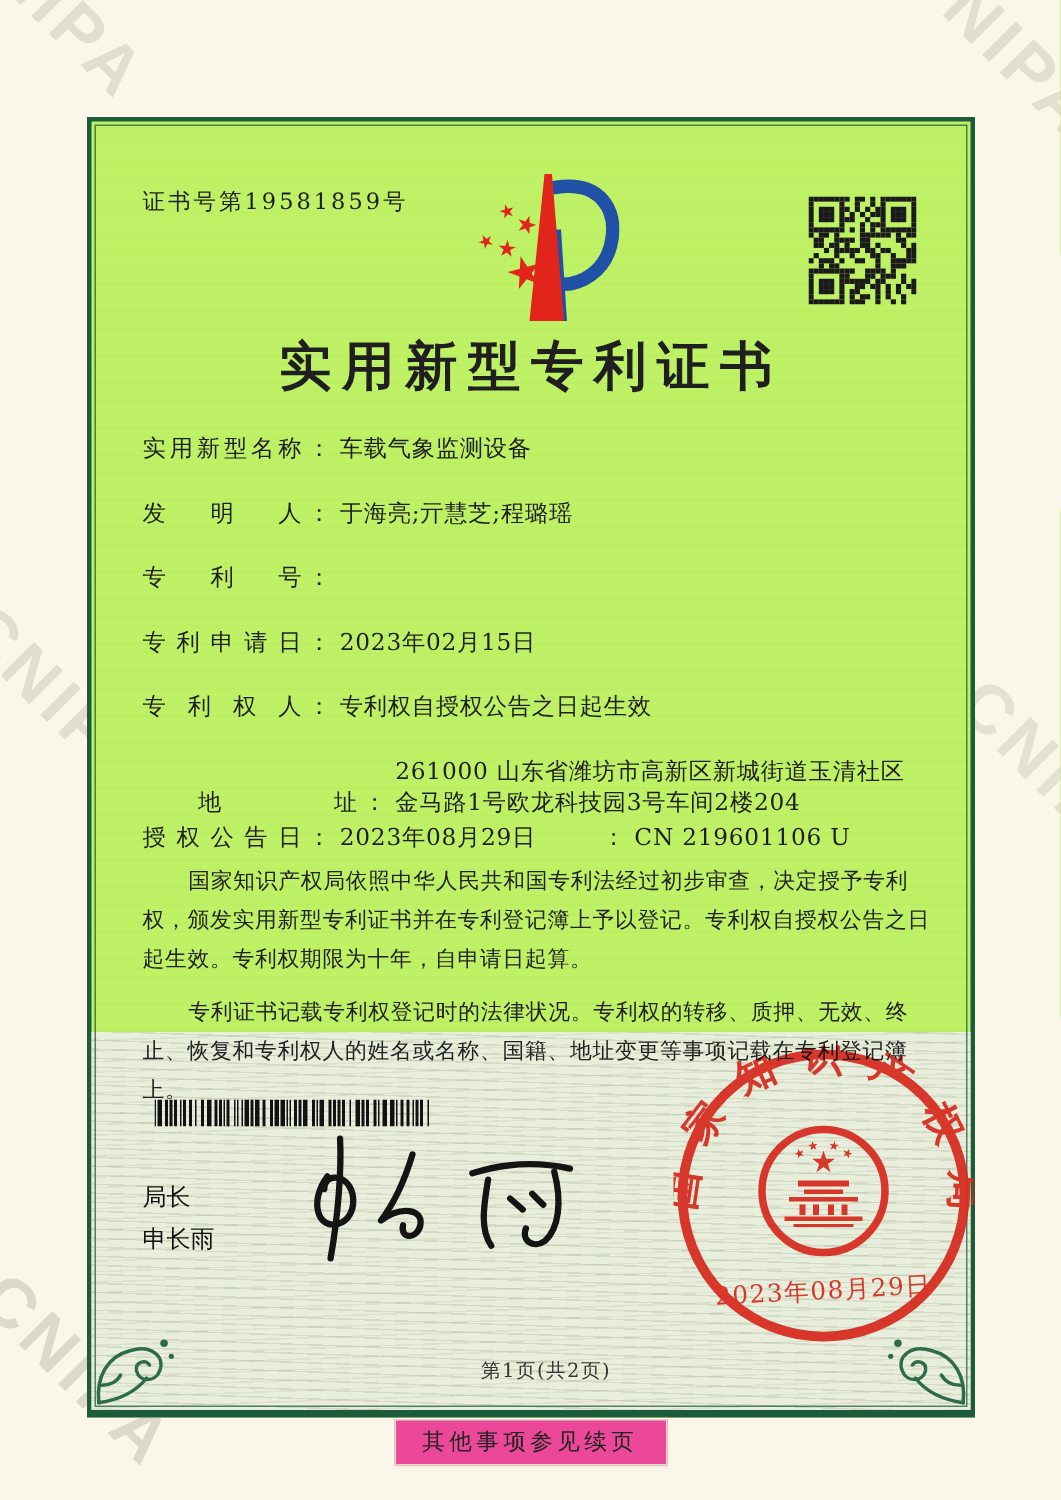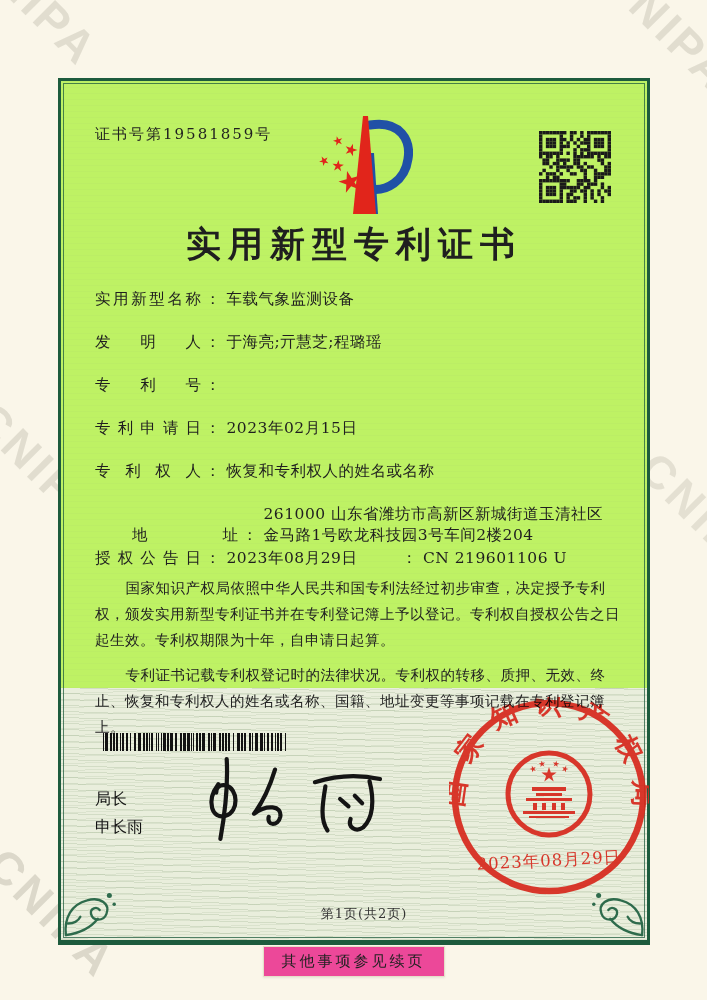--- a/index.html
+++ b/index.html
@@ -383,21 +383,21 @@
         <span class="colon">：</span>
       </div>
       <div class="row">
         <span class="lbl">专利申请日</span>
         <span class="colon">：</span>
         <span class="val">2023年02月15日</span>
       </div>
       <div class="row">
         <span class="lbl">专利权人</span>
         <span class="colon">：</span>
-        <span class="val">恢复和专利权人的姓名或名称</span>
+        <span class="val">专利权自授权公告之日起生效</span>
       </div>
       <div class="row row-address">
         <span class="lbl">地址</span>
         <span class="colon">：</span>
         <span class="val">261000 山东省潍坊市高新区新城街道玉清社区金马路1号欧龙科技园3号车间2楼204</span>
       </div>
       <div class="row">
         <span class="lbl">授权公告日</span>
         <span class="colon">：</span>
         <span class="val">2023年08月29日</span>

